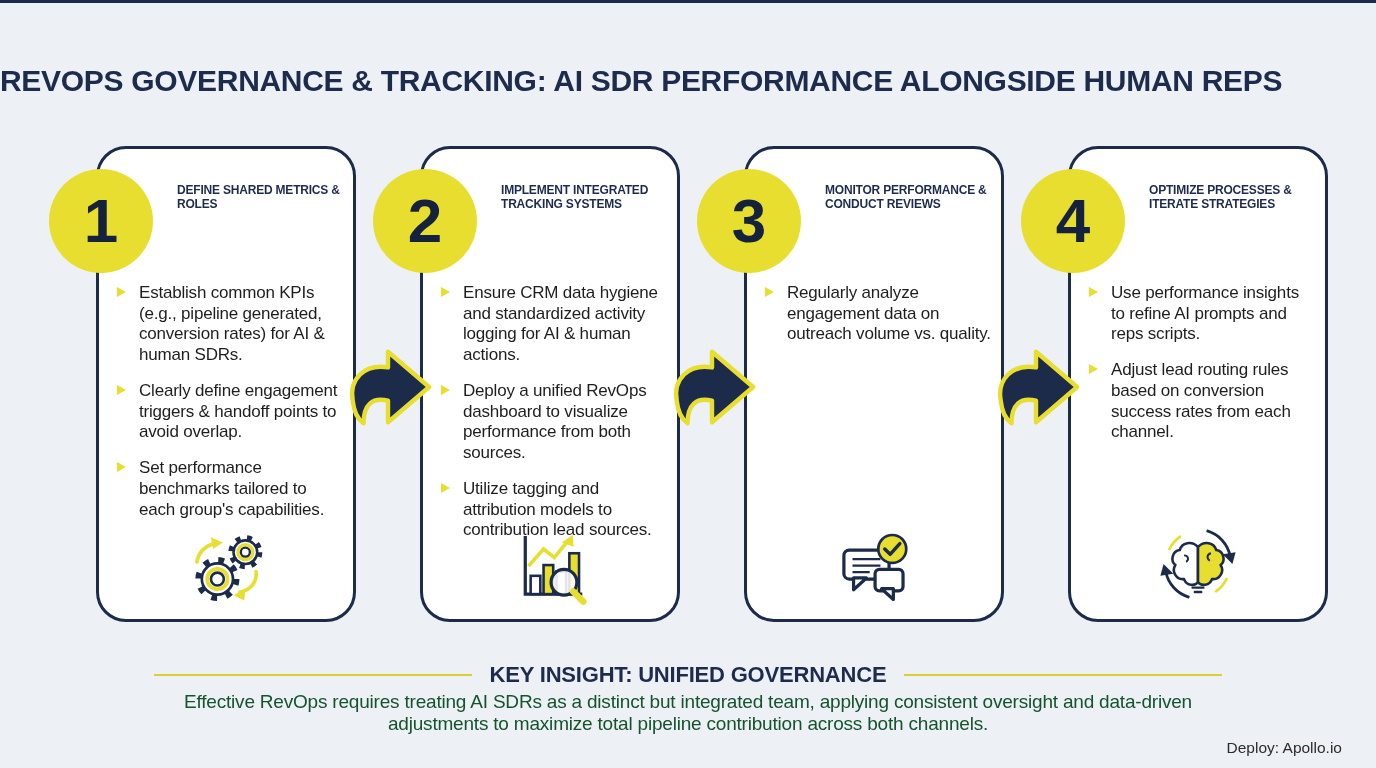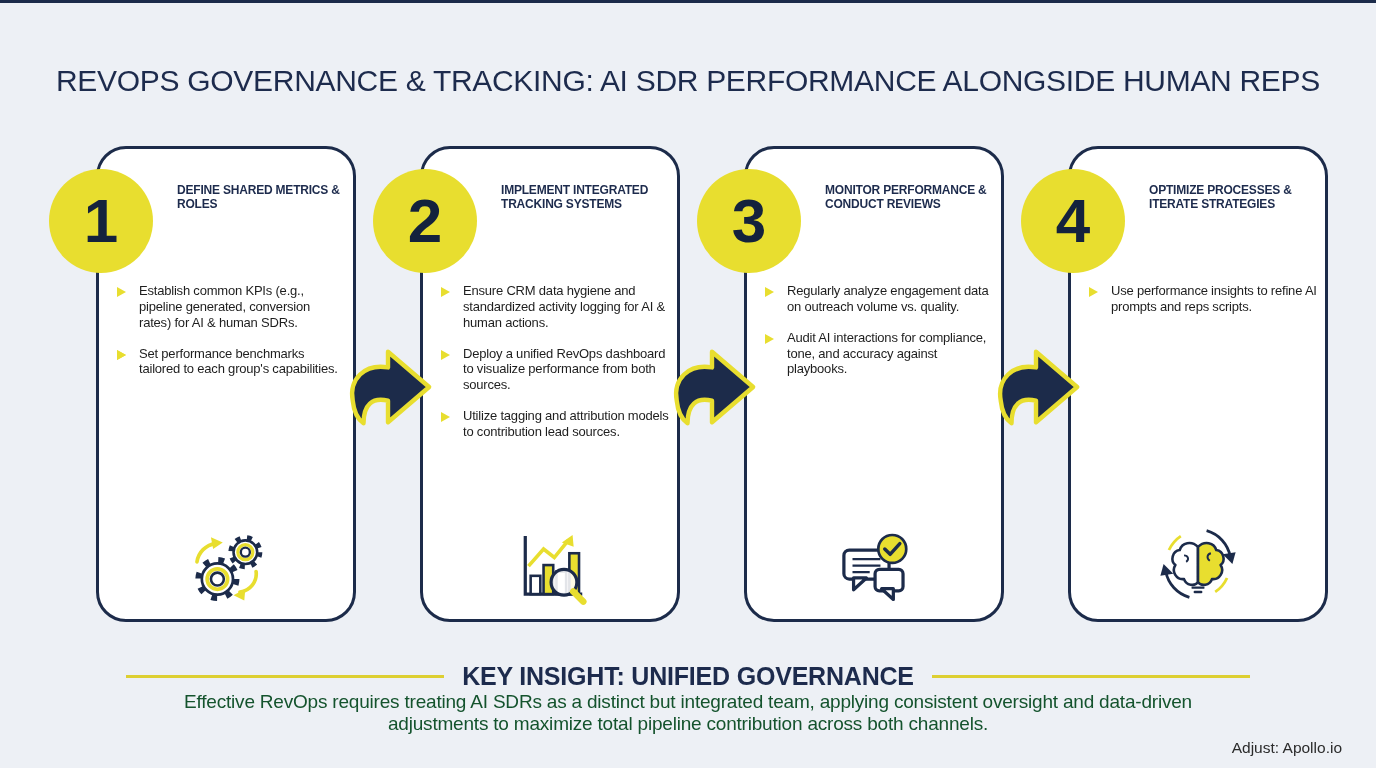--- a/index.html
+++ b/index.html
@@ -10,22 +10,21 @@
     position: relative;
     overflow: hidden;
     color: #1f1f1f;
   }
   .top-bar {
     position: absolute; top: 0; left: 0; width: 1376px; height: 3px;
     background: #1c2b4a;
   }
   h1.title {
     position: absolute; top: 64px; left: 0; width: 1376px;
-    text-align: center;
-    font-size: 30px; font-weight: 400; letter-spacing: -0.3px;
+    font-size: 30px; font-weight: 700; letter-spacing: -0.3px;
     color: #1d2b4d;
   }
   .card {
     position: absolute; top: 146px; width: 260px; height: 476px;
     background: #ffffff;
     border: 3px solid #1c2b4a;
     border-radius: 30px;
   }
   .card.c1 { left: 96px; }
   .card.c2 { left: 420px; }
@@ -46,21 +45,21 @@
     color: #1d2b4d; text-transform: uppercase; letter-spacing: -0.2px;
   }
   .bullets {
     position: absolute; left: 18px; top: 134px; width: 228px;
     list-style: none;
   }
   .bullets li {
     position: relative;
     padding-left: 22px;
     margin-bottom: 15px;
-    font-size: 13px; line-height: 1.22; color: #1e1e1e;
+    font-size: 17px; line-height: 1.22; color: #1e1e1e;
     letter-spacing: -0.2px;
   }
   .tri {
     position: absolute; left: 0; top: 4px;
     width: 0; height: 0;
     border-left: 9px solid #e8de2f;
     border-top: 5.5px solid transparent;
     border-bottom: 5.5px solid transparent;
   }
   .card-icon {
@@ -77,21 +76,21 @@
   .connector.a3 { left: 987px; }
   .connector svg { width: 100%; height: 100%; }
   .insight-head {
     position: absolute; top: 662px; left: 0; width: 1376px;
     display: flex; align-items: center; justify-content: center;
   }
   .insight-head .rule {
     width: 318px; height: 2.5px; background: #ddcf31; margin: 0 18px;
   }
   .insight-head .label {
-    font-size: 25px; font-weight: 800; color: #1d2b4d; letter-spacing: -0.2px;
+    font-size: 22px; font-weight: 800; color: #1d2b4d; letter-spacing: -0.2px;
     white-space: nowrap;
   }
   .insight-body {
     position: absolute; top: 691px; left: 158px; width: 1060px;
     text-align: center;
     font-size: 19px; line-height: 1.18; color: #14532d; letter-spacing: -0.2px;
   }
   .source {
     position: absolute; top: 739px; right: 34px;
     font-size: 15.5px; color: #2b2b2b;
@@ -104,21 +103,21 @@
 
 <h1 class="title">REVOPS GOVERNANCE &amp; TRACKING: AI SDR PERFORMANCE ALONGSIDE HUMAN REPS</h1>
 
 <section class="card c1">
   <div class="badge">
     <span>1</span>
   </div>
   <h2>DEFINE SHARED METRICS &amp; ROLES</h2>
   <ul class="bullets">
     <li><span class="tri"></span><span>Establish common KPIs (e.g., pipeline generated, conversion rates) for AI &amp; human SDRs.</span></li>
-    <li><span class="tri"></span></li>
+    <li><span class="tri"></span><span>Clearly define engagement triggers &amp; handoff points to avoid overlap.</span></li>
     <li><span class="tri"></span><span>Set performance benchmarks tailored to each group's capabilities.</span></li>
   </ul>
   <div class="card-icon">
     <svg viewBox="0 0 80 80">
       <circle cx="32" cy="54" r="17" fill="none" stroke="#1c2b4a" stroke-width="7" stroke-dasharray="5.2 8.2"></circle>
       <circle cx="32" cy="54" r="14.5" fill="#ffffff" stroke="#1c2b4a" stroke-width="2.5"></circle>
       <circle cx="32" cy="54" r="9.5" fill="#ffffff" stroke="#e8de2f" stroke-width="3.5"></circle>
       <circle cx="32" cy="54" r="6" fill="#ffffff" stroke="#1c2b4a" stroke-width="2.4"></circle>
       <circle cx="58" cy="29" r="13" fill="none" stroke="#1c2b4a" stroke-width="5.6" stroke-dasharray="4.4 6"></circle>
       <circle cx="58" cy="29" r="11" fill="#ffffff" stroke="#1c2b4a" stroke-width="2.4"></circle>
@@ -157,21 +156,20 @@
   </div>
 </section>
 
 <section class="card c3">
   <div class="badge">
     <span>3</span>
   </div>
   <h2>MONITOR PERFORMANCE &amp; CONDUCT REVIEWS</h2>
   <ul class="bullets">
     <li><span class="tri"></span><span>Regularly analyze engagement data on outreach volume vs. quality.</span></li>
-    <li><span class="tri"></span><span>Audit AI interactions for compliance, tone, and accuracy against playbooks.</span></li>
   </ul>
   <div class="card-icon">
     <svg viewBox="0 0 80 80">
       <rect x="12" y="27" width="42" height="27" rx="5" fill="#ffffff" stroke="#1c2b4a" stroke-width="3"></rect>
       <path d="M21 53 L21 64 L33 53 Z" fill="#ffffff" stroke="#1c2b4a" stroke-width="3" stroke-linejoin="round"></path>
       <path d="M20 35.5 H46 M20 41.5 H46 M20 47.5 H36" stroke="#1c2b4a" stroke-width="2.2"></path>
       <rect x="41" y="45" width="26" height="20" rx="4" fill="#ffffff" stroke="#1c2b4a" stroke-width="3"></rect>
       <path d="M58 63 L58 73 L47 63 Z" fill="#ffffff" stroke="#1c2b4a" stroke-width="3" stroke-linejoin="round"></path>
       <circle cx="57" cy="26" r="13" fill="#e8de2f" stroke="#1c2b4a" stroke-width="2.5"></circle>
       <path d="M50 26 l5 5 l9 -10" stroke="#1c2b4a" stroke-width="3.2" fill="none" stroke-linecap="round" stroke-linejoin="round"></path>
@@ -179,20 +177,21 @@
   </div>
 </section>
 
 <section class="card c4">
   <div class="badge">
     <span>4</span>
   </div>
   <h2>OPTIMIZE PROCESSES &amp; ITERATE STRATEGIES</h2>
   <ul class="bullets">
     <li><span class="tri"></span><span>Use performance insights to refine AI prompts and reps scripts.</span></li>
+    <li><span class="tri"></span><span>Adjust lead routing rules based on conversion success rates from each channel.</span></li>
   </ul>
   <div class="card-icon">
     <svg viewBox="0 0 80 80">
       <path d="M48 9 A 31 31 0 0 1 70 33" fill="none" stroke="#1c2b4a" stroke-width="2.6"></path>
       <polygon points="72 40, 63 31, 75 29" fill="#1c2b4a"></polygon>
       <path d="M32 71 A 31 31 0 0 1 10 47" fill="none" stroke="#1c2b4a" stroke-width="2.6"></path>
       <polygon points="8 40, 17 49, 5 51" fill="#1c2b4a"></polygon>
       <path d="M13 27 A 31 31 0 0 1 24 14" stroke="#e8de2f" stroke-width="2.6" fill="none"></path>
       <path d="M67 53 A 31 31 0 0 1 56 66" stroke="#e8de2f" stroke-width="2.6" fill="none"></path>
       <path d="M40 24 C34 18 25 20 23 27 C16 28 14 37 19 41 C15 47 20 55 27 54 C29 60 37 61 40 57 Z" fill="#ffffff" stroke="#1c2b4a" stroke-width="2.4" stroke-linejoin="round"></path>
@@ -219,13 +218,13 @@
   </svg>
 </div>
 
 <div class="insight-head">
   <span class="rule"></span>
   <span class="label">KEY INSIGHT: UNIFIED GOVERNANCE</span>
   <span class="rule"></span>
 </div>
 <p class="insight-body">Effective RevOps requires treating AI SDRs as a distinct but integrated team, applying consistent oversight and data-driven adjustments to maximize total pipeline contribution across both channels.</p>
 
-<div class="source">Adjust: Apollo.io</div>
+<div class="source">Deploy: Apollo.io</div>
 
 </body></html>

